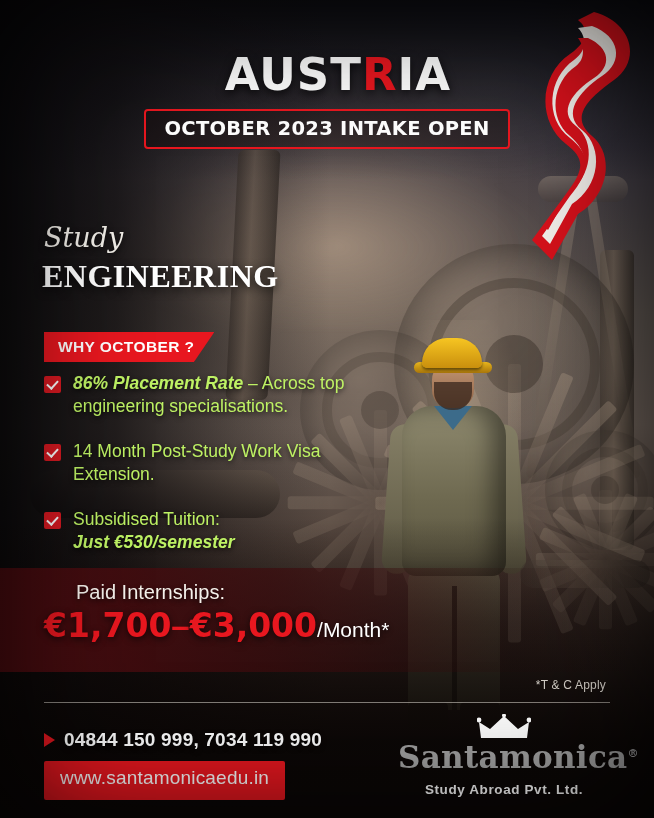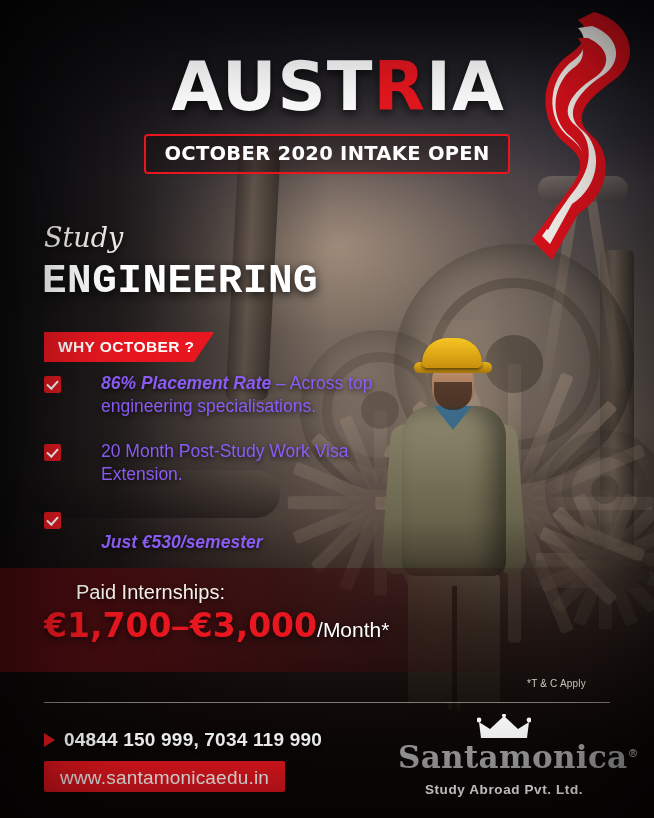--- a/index.html
+++ b/index.html
@@ -169,21 +169,21 @@
   .ribbon { position:absolute; right:10px; top:8px; width:170px; height:260px; }
   .ribbon svg { display:block; }
 
   
   .content { position:absolute; inset:0; }
 
   .title-wrap { position:absolute; left:0; right:0; top:48px; text-align:center; }
   .title {
     font-family:"DejaVu Sans", sans-serif;
     font-weight:bold;
-    font-size:67px;
+    font-size:45px;
     letter-spacing:1px;
     color:#ffffff;
     -webkit-text-stroke:0px;
     text-shadow:0 3px 10px rgba(0,0,0,0.75);
     display:inline-block;
     padding-left:22px;
   }
   .title .red { color:#e8171f; text-shadow:0 3px 10px rgba(0,0,0,0.6); }
 
   .intake {
@@ -203,23 +203,23 @@
   .study {
     position:absolute; left:44px; top:222px;
     font-family:"DejaVu Serif", serif;
     font-style:italic;
     font-size:27px;
     color:#f2efe9;
     text-shadow:0 2px 6px rgba(0,0,0,0.7);
   }
   .engineering {
     position:absolute; left:42px; top:258px;
-    font-family:Liberation Mono, monospace;
+    font-family:Liberation Serif, serif;
     font-weight:bold;
-    font-size:41px;
+    font-size:32px;
     letter-spacing:0.5px;
     color:#ffffff;
     text-shadow:0 3px 10px rgba(0,0,0,0.8);
   }
 
   .why-badge {
     position:absolute; left:44px; top:332px;
     background:#e8171f;
     color:#fff;
     font-weight:bold;
@@ -240,25 +240,24 @@
     position:relative;
   }
   .tick::after {
     content:"";
     position:absolute; left:5px; top:2px;
     width:5px; height:9px;
     border:solid #fff; border-width:0 2px 2px 0;
     transform:rotate(42deg);
   }
   .ptext {
-    color:#8b5cf6;
+    color:#bef264;
     font-size:17.5px;
     line-height:1.32;
     text-shadow:0 2px 5px rgba(0,0,0,0.75);
-    margin-left:28px;
   }
   .ptext .em { font-weight:bold; font-style:italic; }
 
   .paid-band {
     position:absolute; left:0; right:0; top:568px; height:104px;
     background:linear-gradient(90deg, rgba(78,12,16,0.92) 0%, rgba(60,12,14,0.72) 42%, rgba(35,10,10,0.15) 78%, rgba(20,8,8,0) 100%);
   }
   .paid-label {
     position:absolute; left:44px; top:581px;
     color:#f4f1eb; font-size:20px; font-weight:normal;
@@ -276,22 +275,22 @@
     color:#e8171f;
     text-shadow:0 2px 7px rgba(0,0,0,0.65);
   }
   .paid-amount .dash { color:#e8171f; font-weight:bold; font-size:33px; }
   .paid-amount .per {
     font-size:21px; color:#ffffff; font-weight:normal;
     text-shadow:0 2px 5px rgba(0,0,0,0.7);
   }
 
   .tc {
-    position:absolute; right:68px; top:678px;
-    color:#d9d4cc; font-size:10px; letter-spacing:0.2px;
+    position:absolute; right:48px; top:678px;
+    color:#d9d4cc; font-size:12px; letter-spacing:0.2px;
   }
   .divider {
     position:absolute; left:44px; right:44px; top:702px;
     height:1px; background:rgba(225,220,212,0.55);
   }
 
   .phone-row { position:absolute; left:44px; top:729px; display:flex; align-items:center; }
   .tri {
     width:0;height:0;
     border-left:11px solid #e8171f;
@@ -300,21 +299,21 @@
     margin-right:9px;
   }
   .phone {
     color:#ffffff; font-size:19px; font-weight:bold; letter-spacing:0.2px;
     text-shadow:0 2px 5px rgba(0,0,0,0.7);
   }
   .website {
     position:absolute; left:44px; top:761px;
     background:#e8171f; color:#ffffff;
     font-size:19px; letter-spacing:0.2px;
-    padding:6px 16px 3px;
+    padding:6px 16px 11px;
     border-radius:2px;
   }
 
   .logo { position:absolute; right:44px; top:714px; width:212px; text-align:center; }
   .crown { display:block; margin:0 auto 1px; }
   .logo-name {
     font-family:"DejaVu Serif", serif;
     font-weight:bold;
     font-size:31px;
     color:#a3a3a3;
@@ -438,44 +437,44 @@
       <path d="M120 4 C158 14 168 52 140 72 C112 92 96 110 118 128 C140 146 136 186 104 206 L78 252 L58 232 L92 186 C112 160 110 150 92 136 C62 112 66 66 96 46 C116 32 114 20 104 12 Z" fill="#d7111b"></path>
       <path d="M118 18 C146 28 150 54 128 68 C104 84 88 106 108 122 C130 140 126 178 98 196 L76 236 L68 228 L96 188 C118 162 116 146 96 130 C70 110 74 70 100 52 C114 42 112 28 104 20 Z" fill="#f4f1ec"></path>
       <path d="M114 30 C136 40 138 58 120 70 C98 84 84 104 102 118 C122 134 118 168 94 186 L74 222 L70 218 L96 184 C116 160 114 144 96 128 C74 110 78 74 102 58 C112 50 110 38 104 30 Z" fill="#d7111b"></path>
     </svg>
   </div>
 
   <div class="content">
 
     <div class="title-wrap">
       <div class="title"><span>AUST</span><span class="red">R</span><span>IA</span></div>
-      <div><span class="intake">OCTOBER 2020 INTAKE OPEN</span></div>
+      <div><span class="intake">OCTOBER 2023 INTAKE OPEN</span></div>
     </div>
 
     <div class="study">Study</div>
     <div class="engineering">ENGINEERING</div>
 
     <div class="why-badge">WHY OCTOBER ?</div>
 
     <div class="points">
 
       <div class="point">
         <span class="tick"></span>
         <span class="ptext"><span class="em">86% Placement Rate</span><span> – Across top engineering specialisations.</span></span>
       </div>
 
       <div class="point">
         <span class="tick"></span>
-        <span class="ptext">20 Month Post-Study Work Visa Extension.</span>
+        <span class="ptext">14 Month Post-Study Work Visa Extension.</span>
       </div>
 
       <div class="point">
         <span class="tick"></span>
         <span class="ptext">
-          <br>
+          <span>Subsidised Tuition:</span><br>
           <span class="em">Just €530/semester</span>
         </span>
       </div>
 
     </div>
 
     <div class="paid-band"></div>
     <div class="paid-label">Paid Internships:</div>
     <div class="paid-amount"><span class="big">€1,700</span><span class="dash">–</span><span class="big">€3,000</span><span class="per">/Month*</span></div>
 

